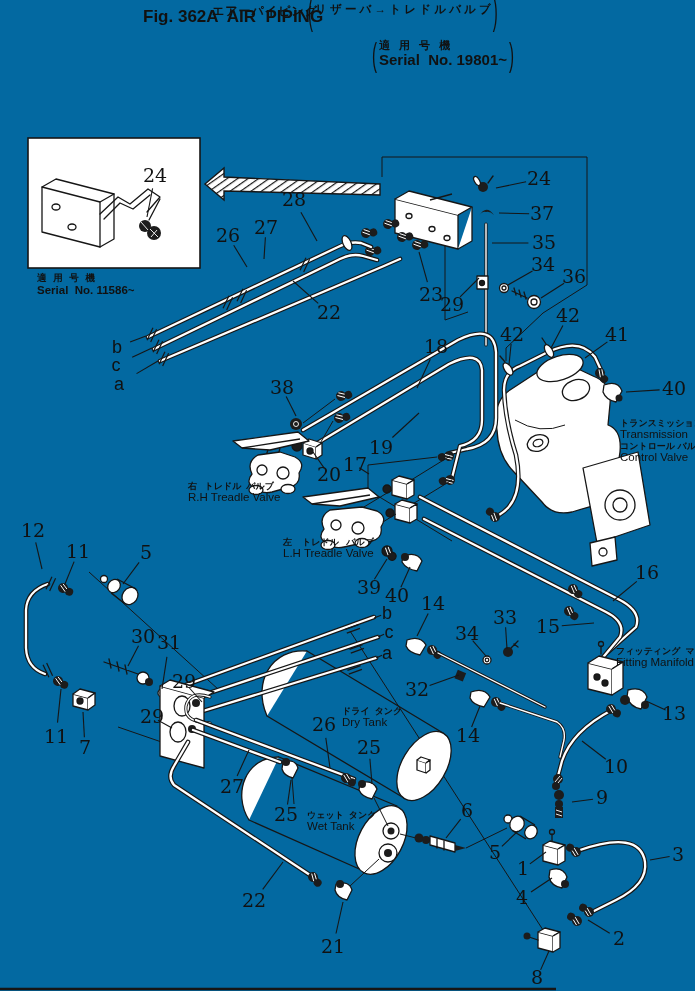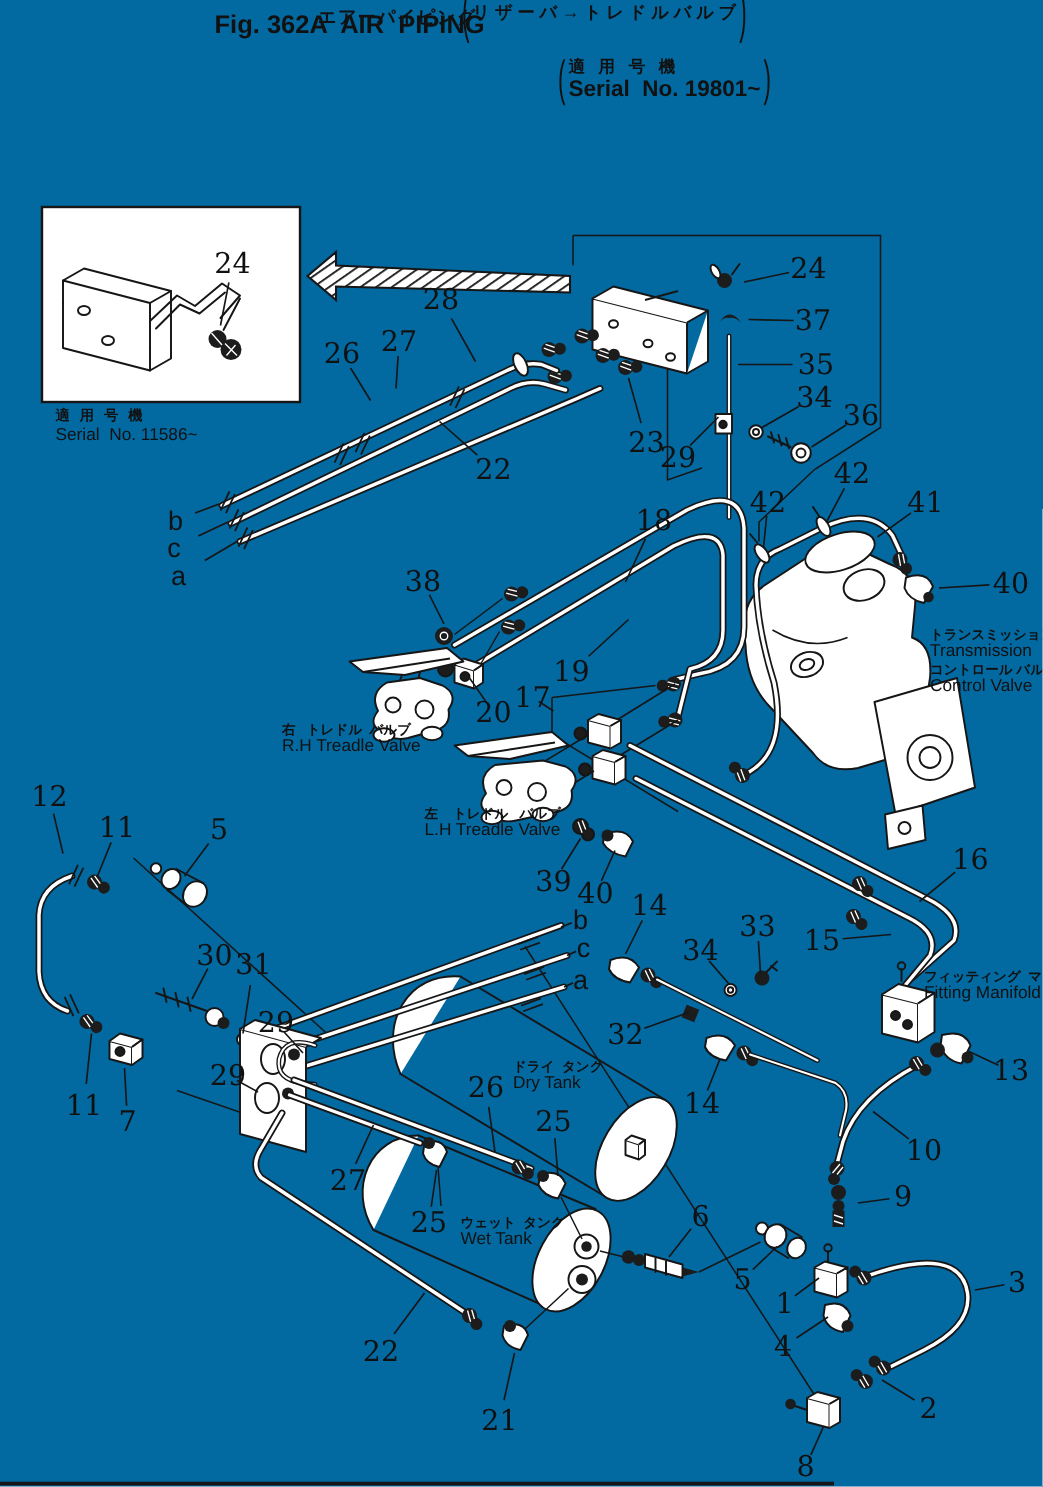--- a/index.html
+++ b/index.html
@@ -32,21 +32,21 @@
   .g2{left:370px;top:40px;}
   .bigp{font-size:15px;font-weight:400;transform:scaleY(2.55);padding:0 2px;}
   .g2 .bigp{transform:scaleY(2.2);}
   .stack{display:flex;flex-direction:column;line-height:1.05;}
   .pjp{font-size:11.5px;font-weight:700;white-space:pre;text-align:center;}
   .pen{font-size:16px;font-weight:700;white-space:pre;}
   .sjp{font-size:11px;font-weight:700;letter-spacing:3px;white-space:pre;}
   .sen{font-size:15px;font-weight:700;white-space:pre;}
   .inset-serial{position:absolute;left:37px;top:273px;line-height:1.15;}
   .is-jp{font-size:9.5px;font-weight:700;letter-spacing:2px;white-space:pre;}
-  .is-en{font-size:11.5px;font-weight:400;white-space:pre;}
+  .is-en{font-size:11.5px;font-weight:700;white-space:pre;}
 </style>
 </head>
 <body>
 
 <div class="page">
 
   <div class="tb">
     <span class="t-jp-small">エアーパイピング</span>
     <span class="t-fig">Fig. 362A  AIR  PIPING</span>
     <div class="grp g1">

